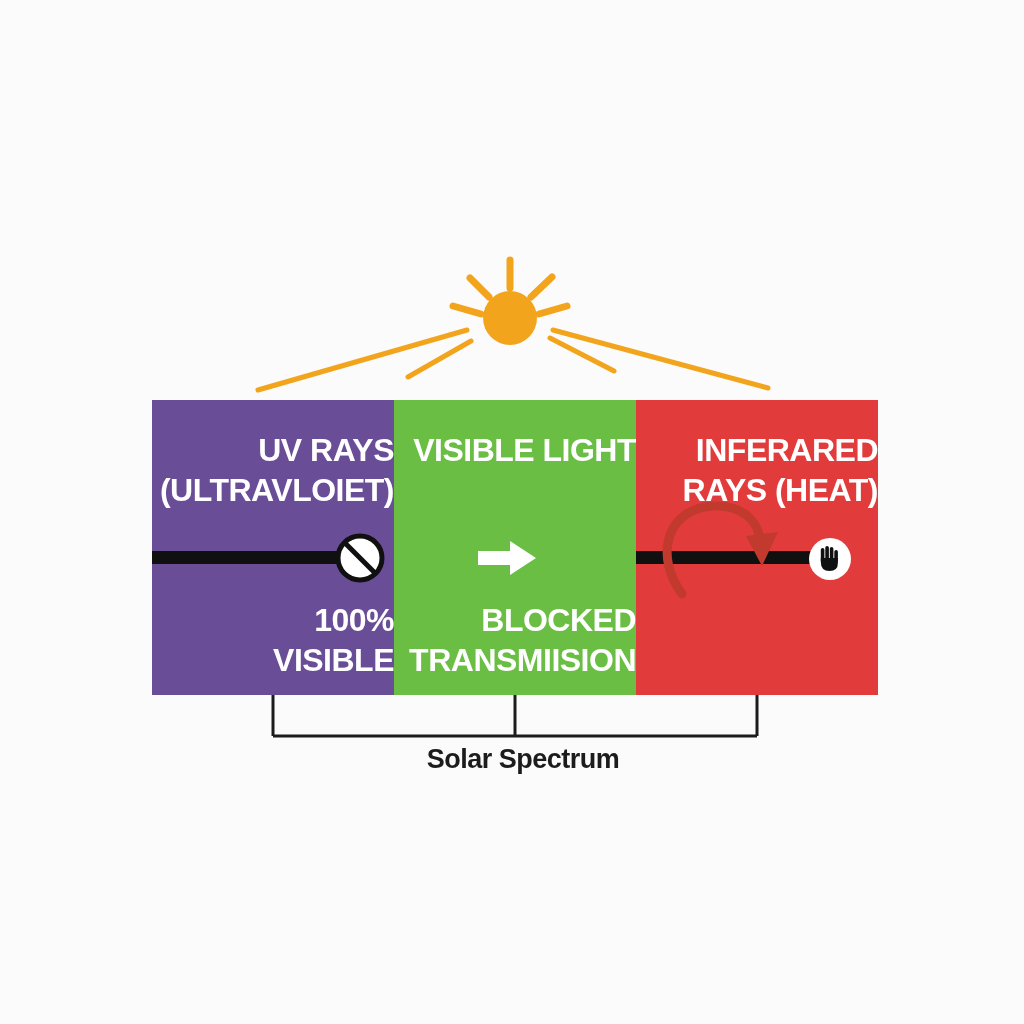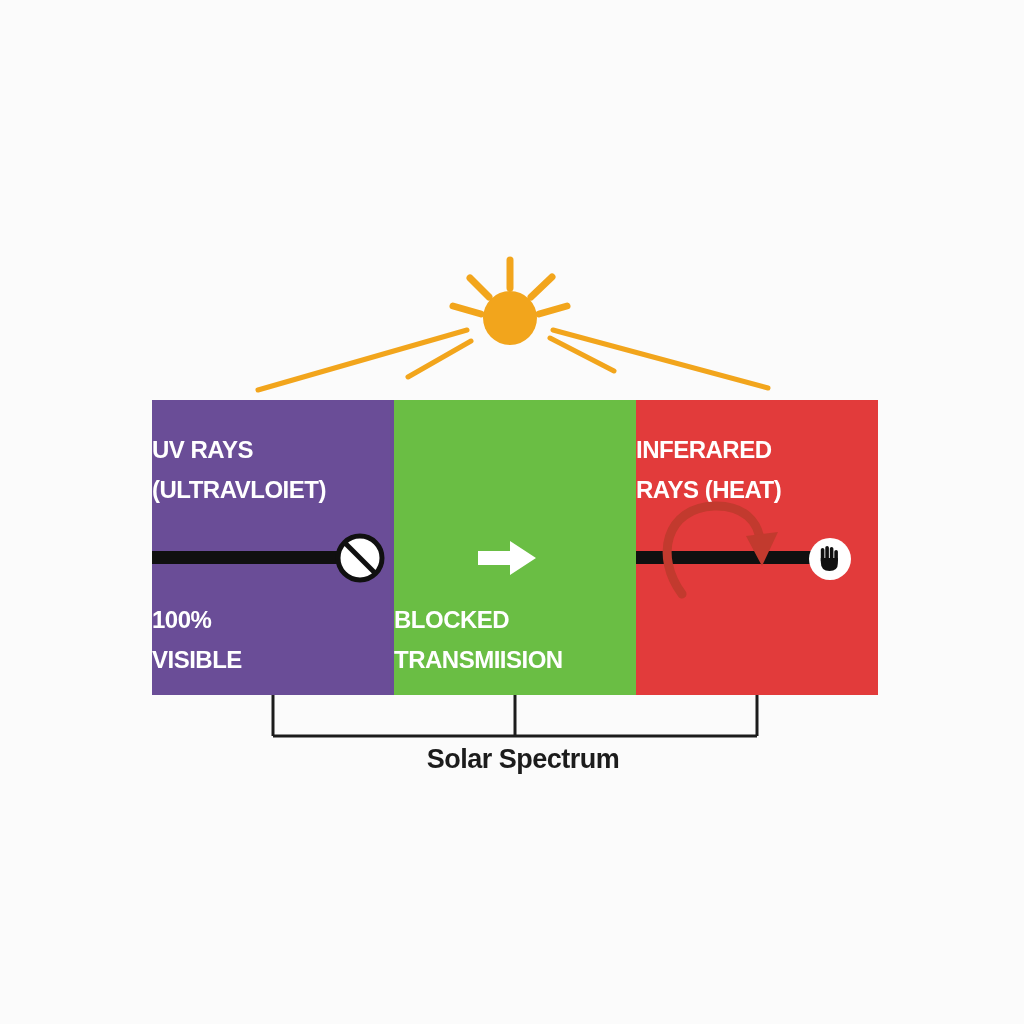--- a/index.html
+++ b/index.html
@@ -14,23 +14,23 @@
   .layer{position:absolute;left:0;top:0;width:1024px;height:1024px;}
   #decor{z-index:1;}
   #overlay{z-index:3;pointer-events:none;}
   .panel{
     position:absolute;top:400px;width:242px;height:295px;z-index:2;
   }
   .panel-uv{left:152px;background:var(--uv-panel,#6A4D97);}
   .panel-visible{left:394px;background:var(--visible-panel,#6ABE44);}
   .panel-ir{left:636px;background:var(--ir-panel,#E23B3B);}
   .panel-title,.panel-status{
-    position:absolute;left:0;right:0;text-align:left;
+    position:absolute;left:0;right:0;text-align:right;
     color:var(--panel-text,#ffffff);
-    font-weight:700;font-size:24px;line-height:40px;letter-spacing:-0.5px;
+    font-weight:700;font-size:32px;line-height:40px;letter-spacing:-0.5px;
   }
   .panel-title{top:30px;}
   .panel-status{top:200px;}
   .caption{
     position:absolute;left:11px;top:744px;width:1024px;z-index:2;
     text-align:center;color:var(--label-text,#1c1c1c);
     font-weight:700;font-size:27px;letter-spacing:-0.5px;
   }
 </style>
 </head>
@@ -69,20 +69,21 @@
       <div>(ULTRAVLOIET)</div>
     </div>
     <div class="panel-status">
       <div>100%</div>
       <div>VISIBLE</div>
     </div>
   </div>
 
   <div class="panel panel-visible">
     <div class="panel-title">
+      <div>VISIBLE LIGHT</div>
     </div>
     <div class="panel-status">
       <div>BLOCKED</div>
       <div>TRANSMIISION</div>
     </div>
   </div>
 
   <div class="panel panel-ir">
     <div class="panel-title">
       <div>INFERARED</div>

